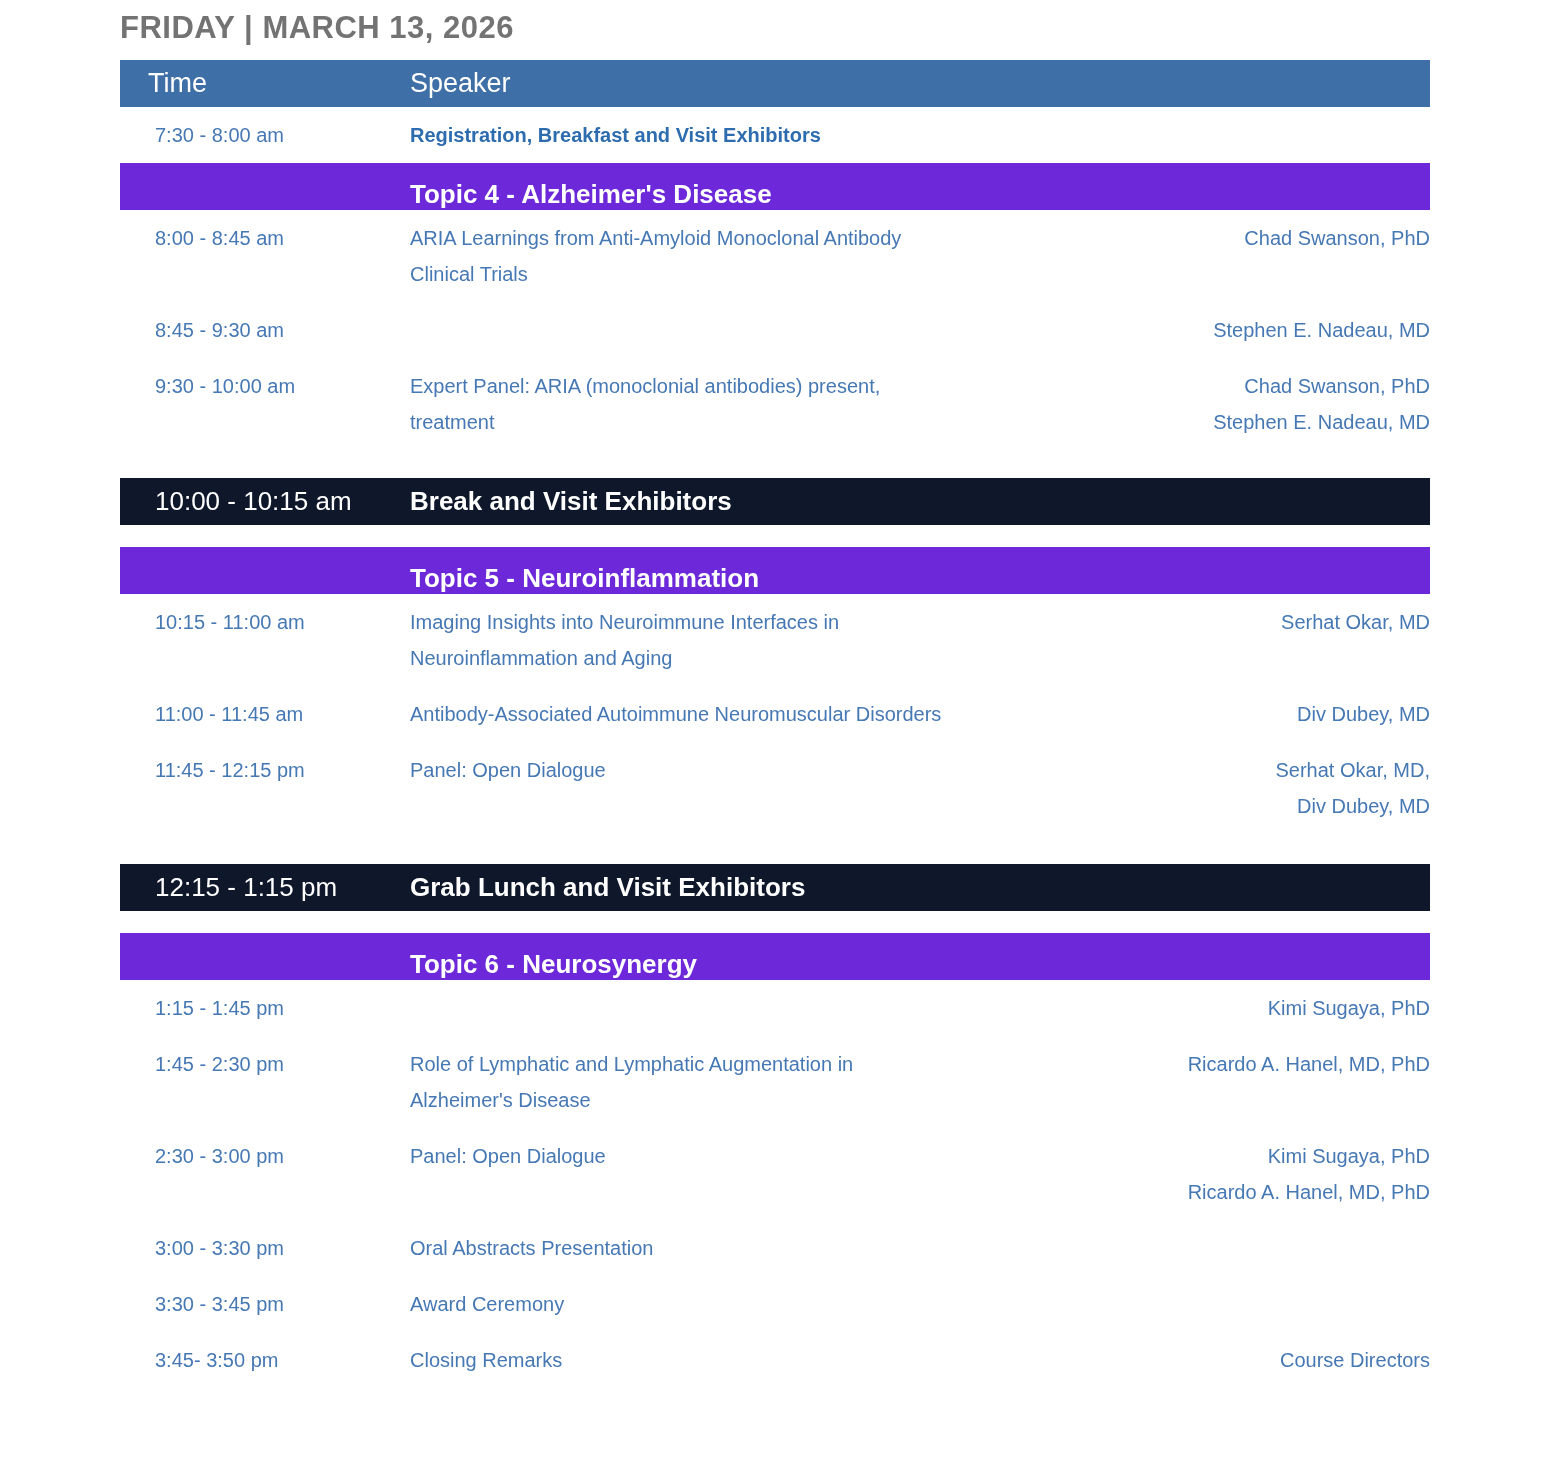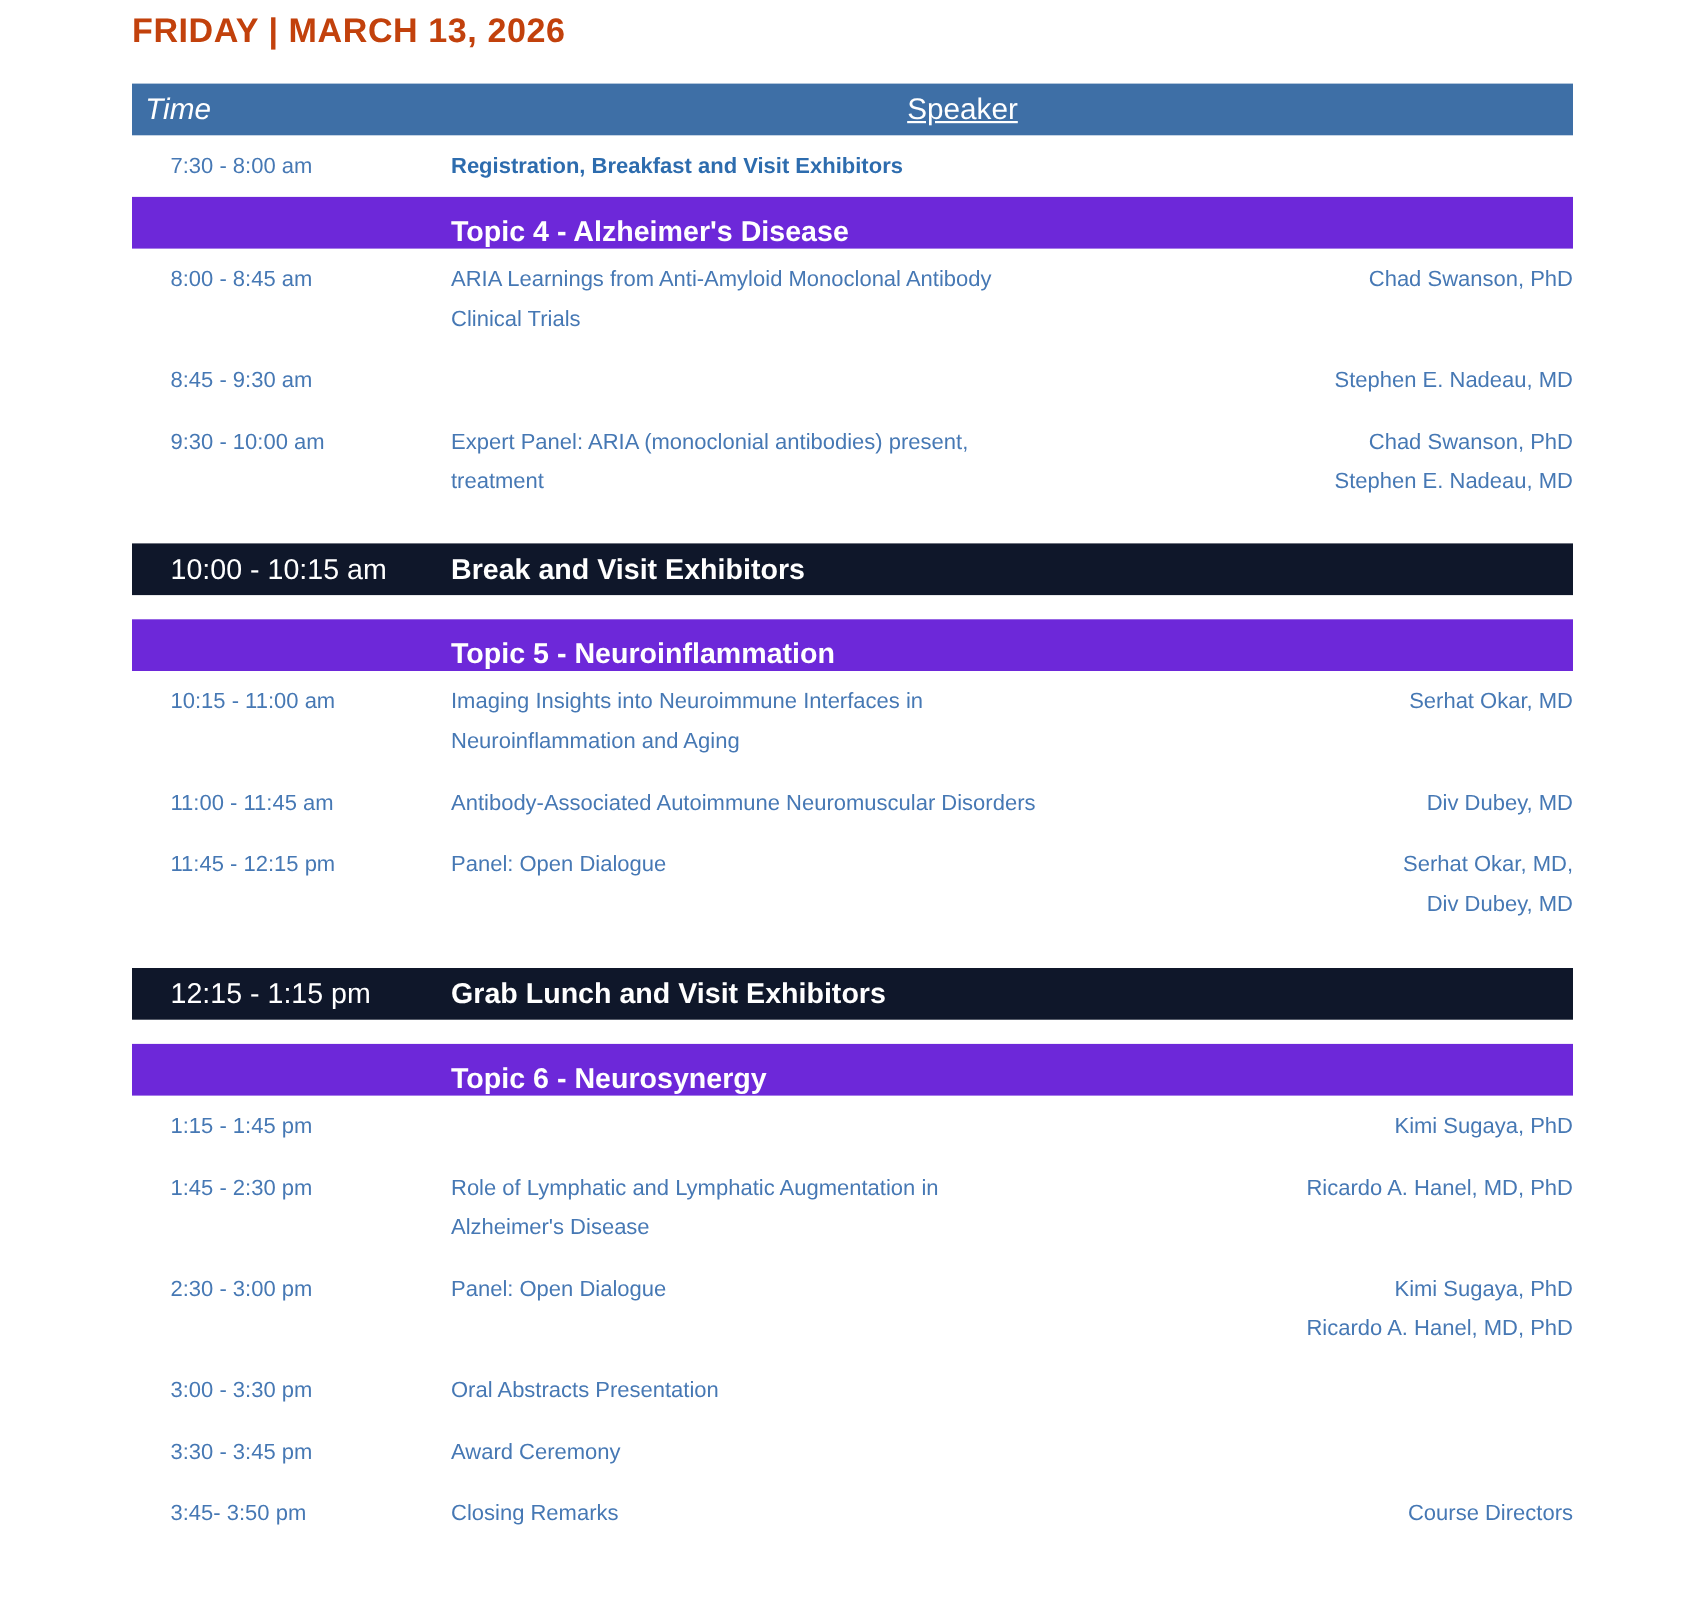--- a/index.html
+++ b/index.html
@@ -9,40 +9,40 @@
     font-family:"Liberation Sans", sans-serif;
     overflow:hidden;
   }
   .content { margin-left:120px; width:1310px; }
 
   .page-title {
     padding-top:10px;
     font-size:31px;
     font-weight:bold;
     letter-spacing:0.5px;
-    color:#c2410c;
-    height:76px;
+    color:#737373;
+    height:60px;
   }
 
   
   .row { display:flex; align-items:flex-start; }
   .cell.time    { width:290px; padding-left:35px; flex-shrink:0; }
   .cell.session { width:712px; flex-shrink:0; white-space:pre-line; }
   .cell.speaker { flex:1; white-space:pre-line;text-align:right; }
 
   
   .header-row {
     background:#3e6fa6;
     height:47px;
     align-items:center;
     color:#ffffff;
     font-size:27px;
   }
-  .header-row .cell.time { padding-left:12px;font-style:italic; }
-  .header-row .cell.speaker { text-align:center; padding-right:90px;text-decoration:underline; }
+  .header-row .cell.time { padding-left:28px; }
+  .header-row .cell.speaker { text-align:left; padding-right:90px; }
 
   
   .session-row {
     padding:10px 0;
     font-size:20px;
     line-height:36px;
     color:#4678b4;
   }
   .session-row .cell.session.strong {
     font-weight:bold;

